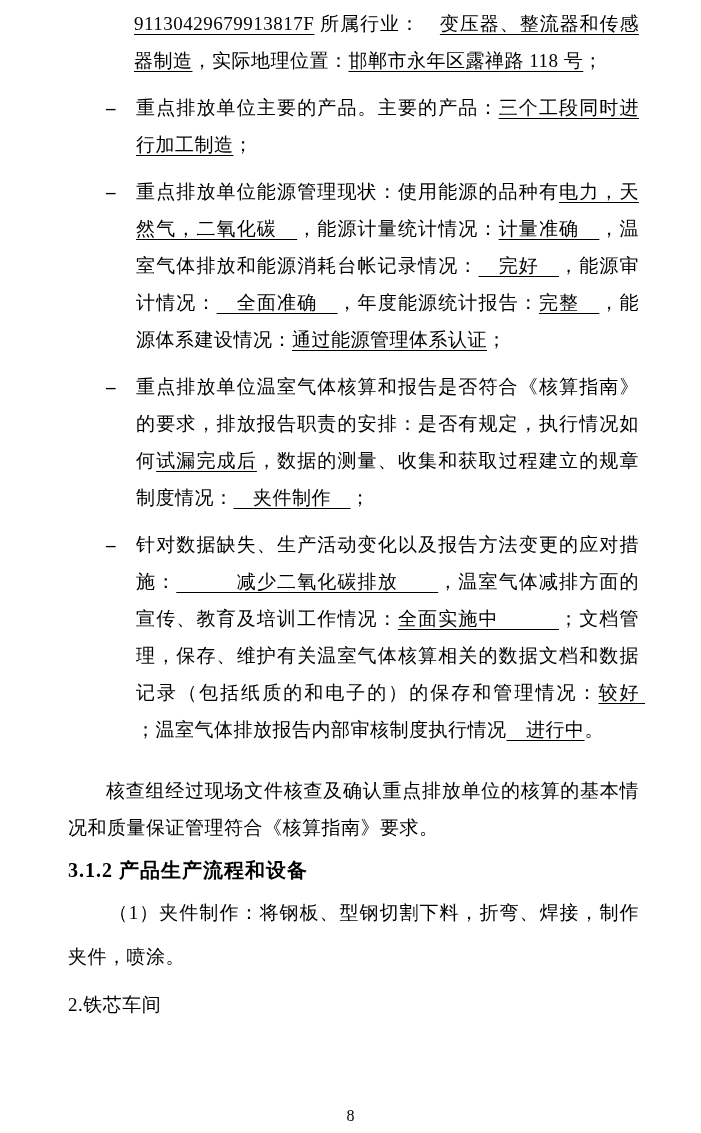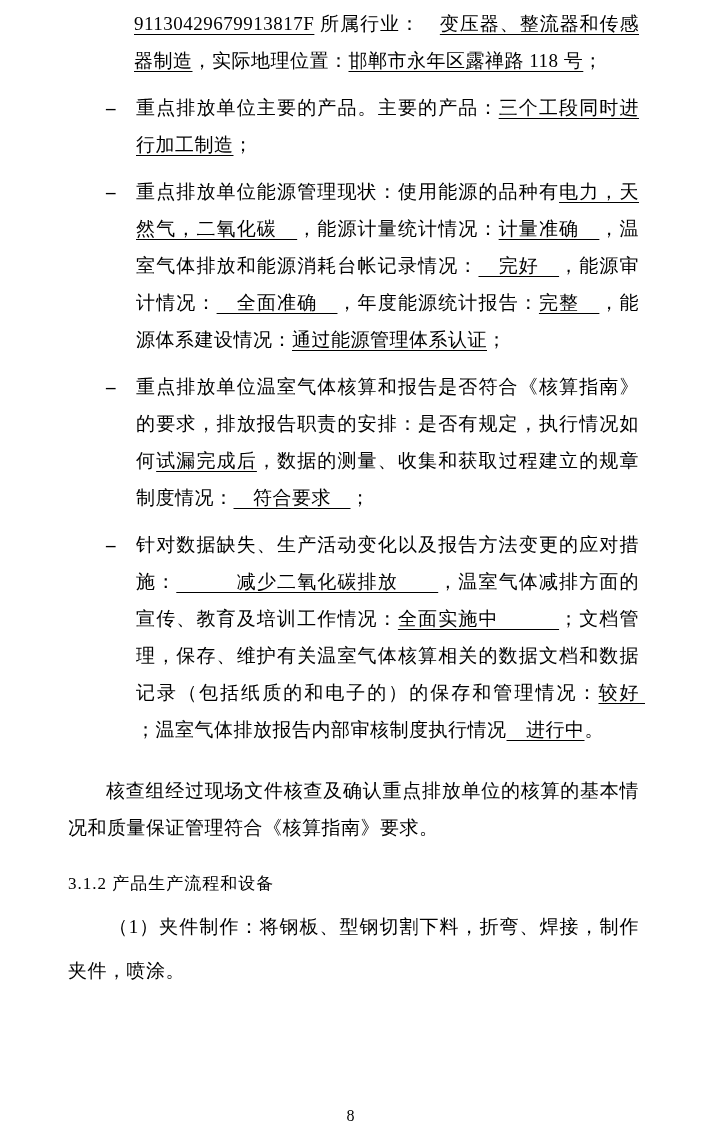--- a/index.html
+++ b/index.html
@@ -45,23 +45,23 @@
     line-height: 37px;
     text-align: justify;
   }
   .closing {
     margin-top: 24px;
     line-height: 37px;
     text-indent: 2em;
     text-align: justify;
   }
   .heading {
-    margin-top: 24px;
-    font-size: 17px;
-    font-weight: normal;
+    margin-top: 10px;
+    font-size: 20px;
+    font-weight: bold;
     line-height: 28px;
     letter-spacing: 1px;
   }
   .lower {
     line-height: 44px;
     text-align: justify;
   }
   .process-intro { margin-top: 6px; text-indent: 2em; }
   .w-title { margin-top: 4px; }
   .step { margin-top: 7px; text-indent: 2.15em; }
@@ -86,34 +86,35 @@
     <div class="bullet">
       <span class="dash">–</span>
       <div class="bcontent"><span class="seg">重点排放单位主要的产品。主要的产品：</span><span class="seg u">三个工段同时进行加工制造</span><span class="seg">；</span></div>
     </div>
     <div class="bullet">
       <span class="dash">–</span>
       <div class="bcontent"><span class="seg">重点排放单位能源管理现状：使用能源的品种有</span><span class="seg u">电力，天然气，二氧化碳　</span><span class="seg">，能源计量统计情况：</span><span class="seg u">计量准确　</span><span class="seg">，温室气体排放和能源消耗台帐记录情况：</span><span class="seg u">　完好　</span><span class="seg">，能源审计情况：</span><span class="seg u">　全面准确　</span><span class="seg">，年度能源统计报告：</span><span class="seg u">完整　</span><span class="seg">，能源体系建设情况：</span><span class="seg u">通过能源管理体系认证</span><span class="seg">；</span></div>
     </div>
     <div class="bullet">
       <span class="dash">–</span>
-      <div class="bcontent"><span class="seg">重点排放单位温室气体核算和报告是否符合《核算指南》的要求，排放报告职责的安排：是否有规定，执行情况如何</span><span class="seg u">试漏完成后</span><span class="seg">，数据的测量、收集和获取过程建立的规章制度情况：</span><span class="seg u">　符合要求　</span><span class="seg">；</span></div>
+      <div class="bcontent"><span class="seg">重点排放单位温室气体核算和报告是否符合《核算指南》的要求，排放报告职责的安排：是否有规定，执行情况如何</span><span class="seg u">试漏完成后</span><span class="seg">，数据的测量、收集和获取过程建立的规章制度情况：</span><span class="seg u">　夹件制作　</span><span class="seg">；</span></div>
     </div>
     <div class="bullet">
       <span class="dash">–</span>
       <div class="bcontent"><span class="seg">针对数据缺失、生产活动变化以及报告方法变更的应对措施：</span><span class="seg u">　　　减少二氧化碳排放　　</span><span class="seg">，温室气体减排方面的宣传、教育及培训工作情况：</span><span class="seg u">全面实施中　　　</span><span class="seg">；文档管理，保存、维护有关温室气体核算相关的数据文档和数据记录（包括纸质的和电子的）的保存和管理情况：</span><span class="seg u">较好　</span><span class="seg">；温室气体排放报告内部审核制度执行情况</span><span class="seg u">　进行中</span><span class="seg">。</span></div>
     </div>
   </div>
 
   <p class="closing">核查组经过现场文件核查及确认重点排放单位的核算的基本情况和质量保证管理符合《核算指南》要求。</p>
 
   <h3 class="heading">3.1.2 产品生产流程和设备</h3>
 
 
 
   <p class="lower step">（1）夹件制作：将钢板、型钢切割下料，折弯、焊接，制作夹件，喷涂。</p>
 
 
+  <p class="lower w-title">2.铁芯车间</p>
 
 
   <div class="pagenum">8</div>
 
 </div>
 
 </body></html>

